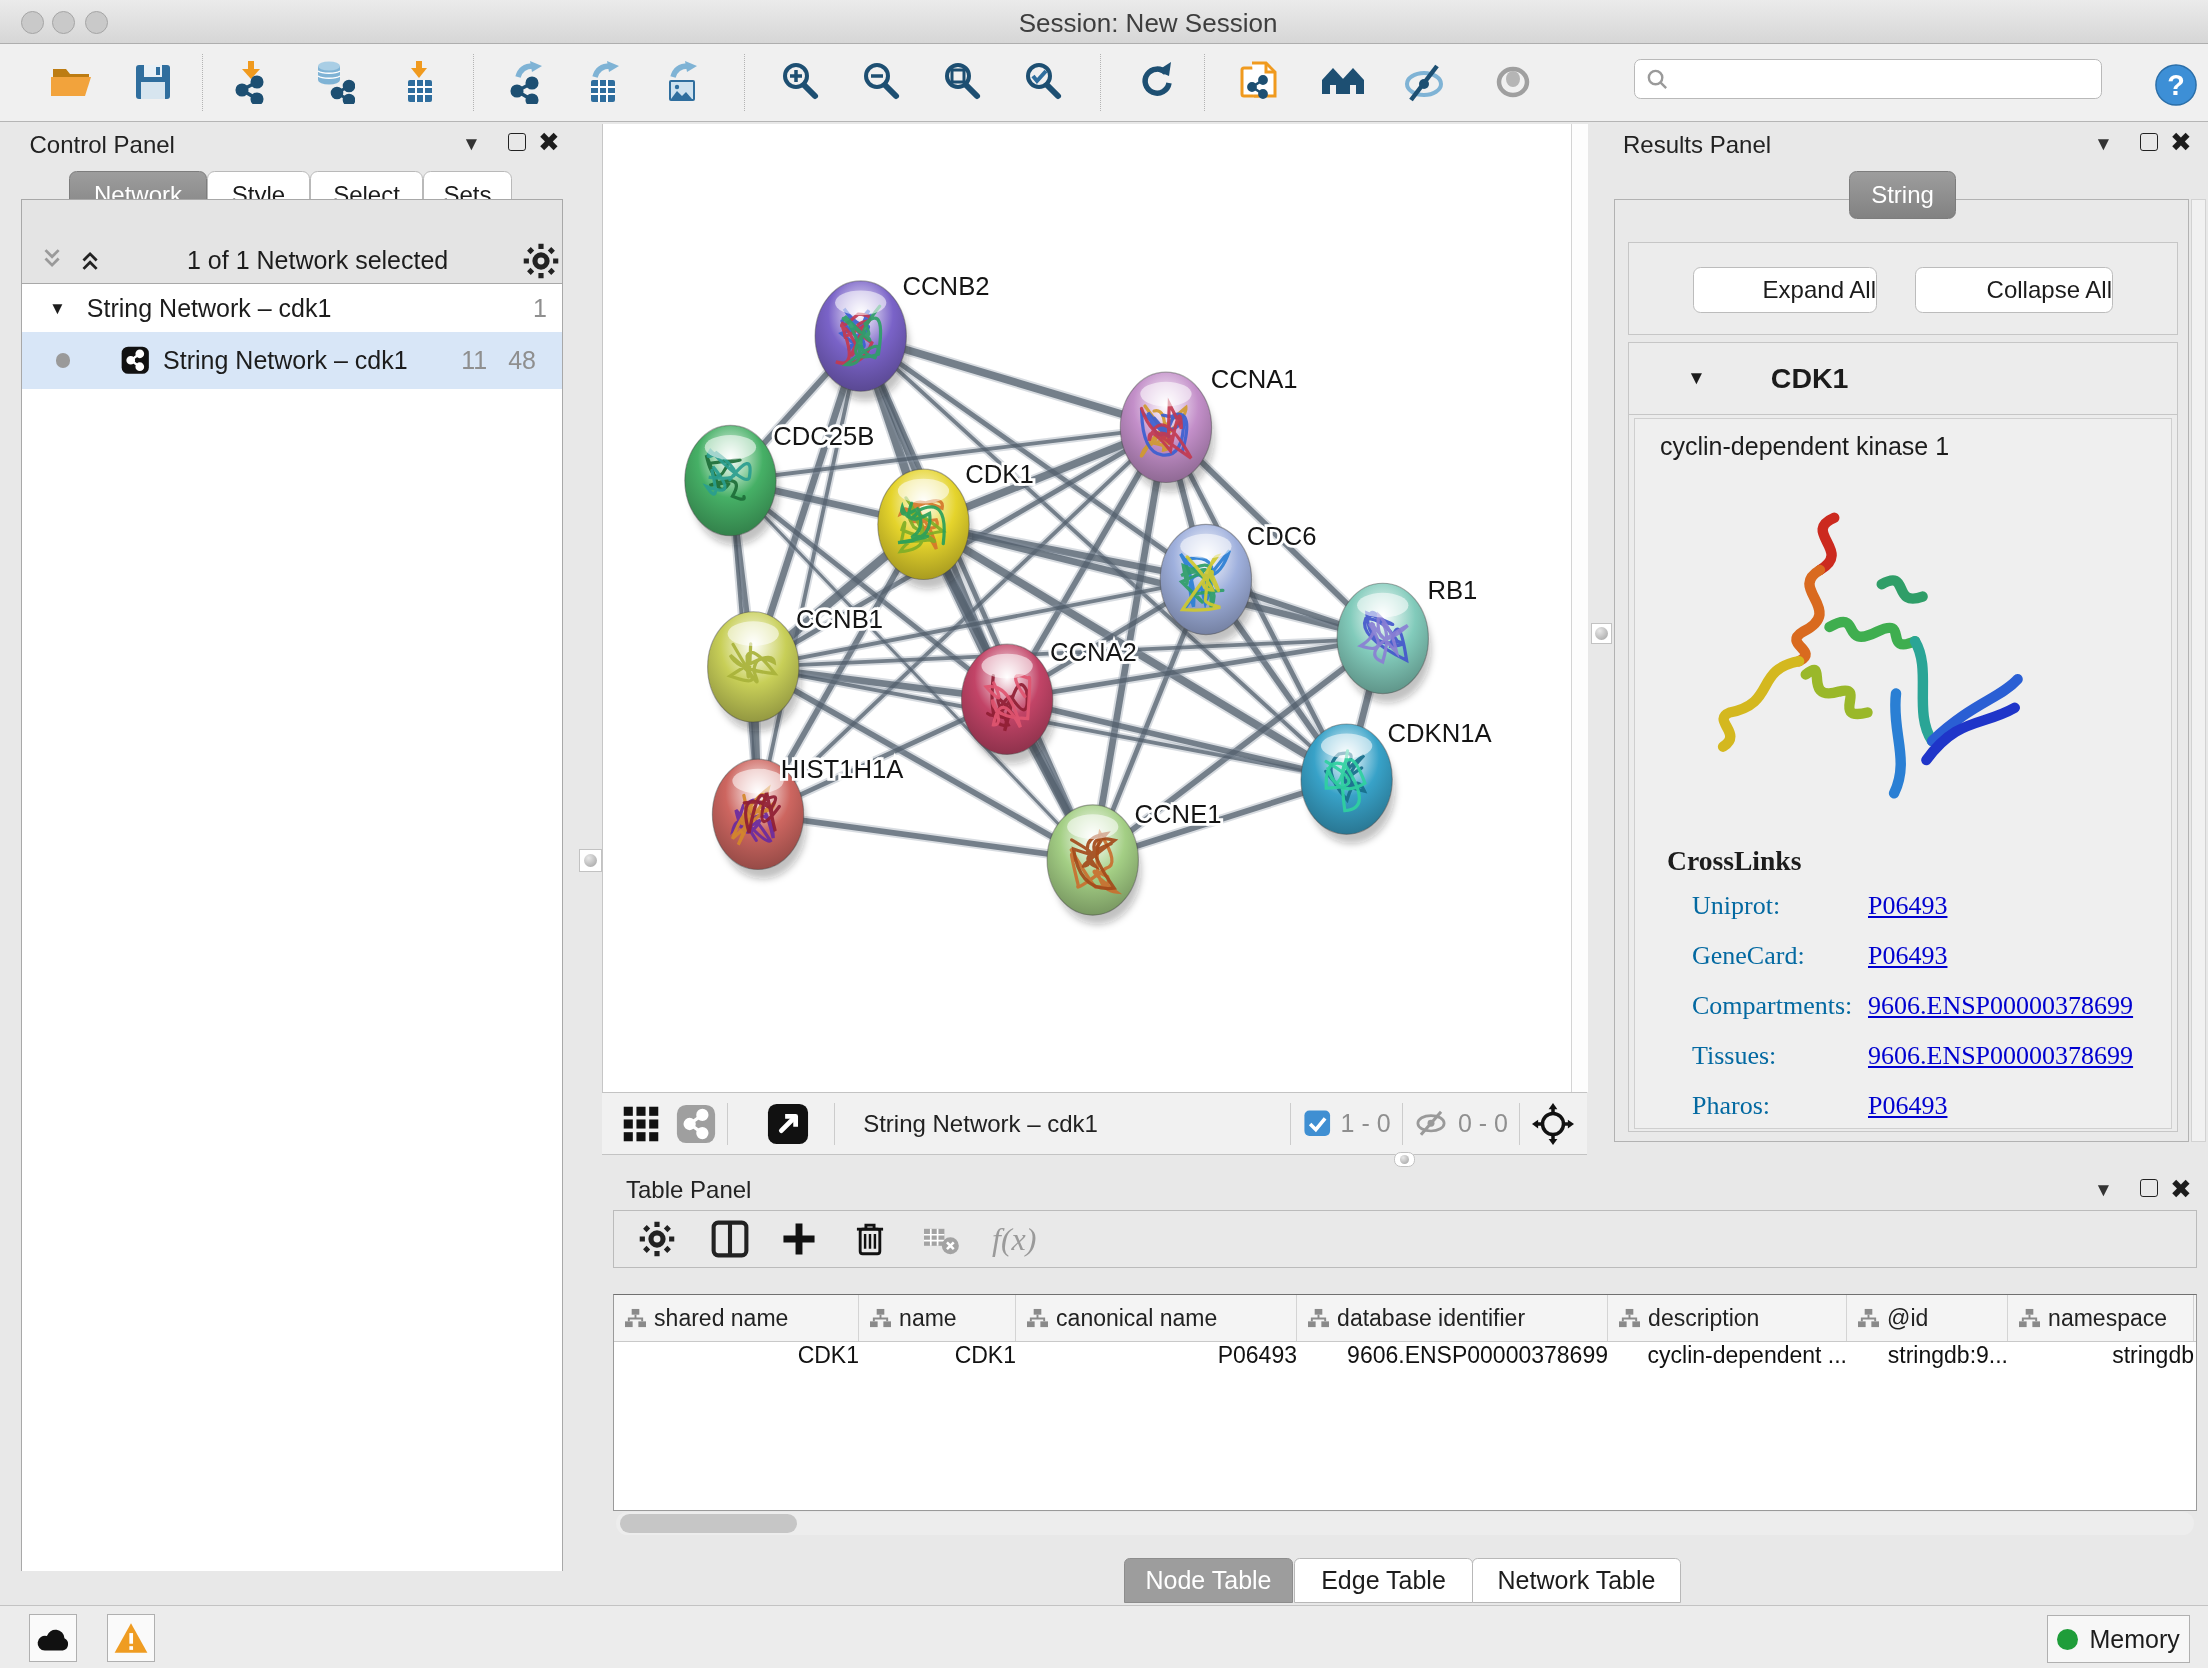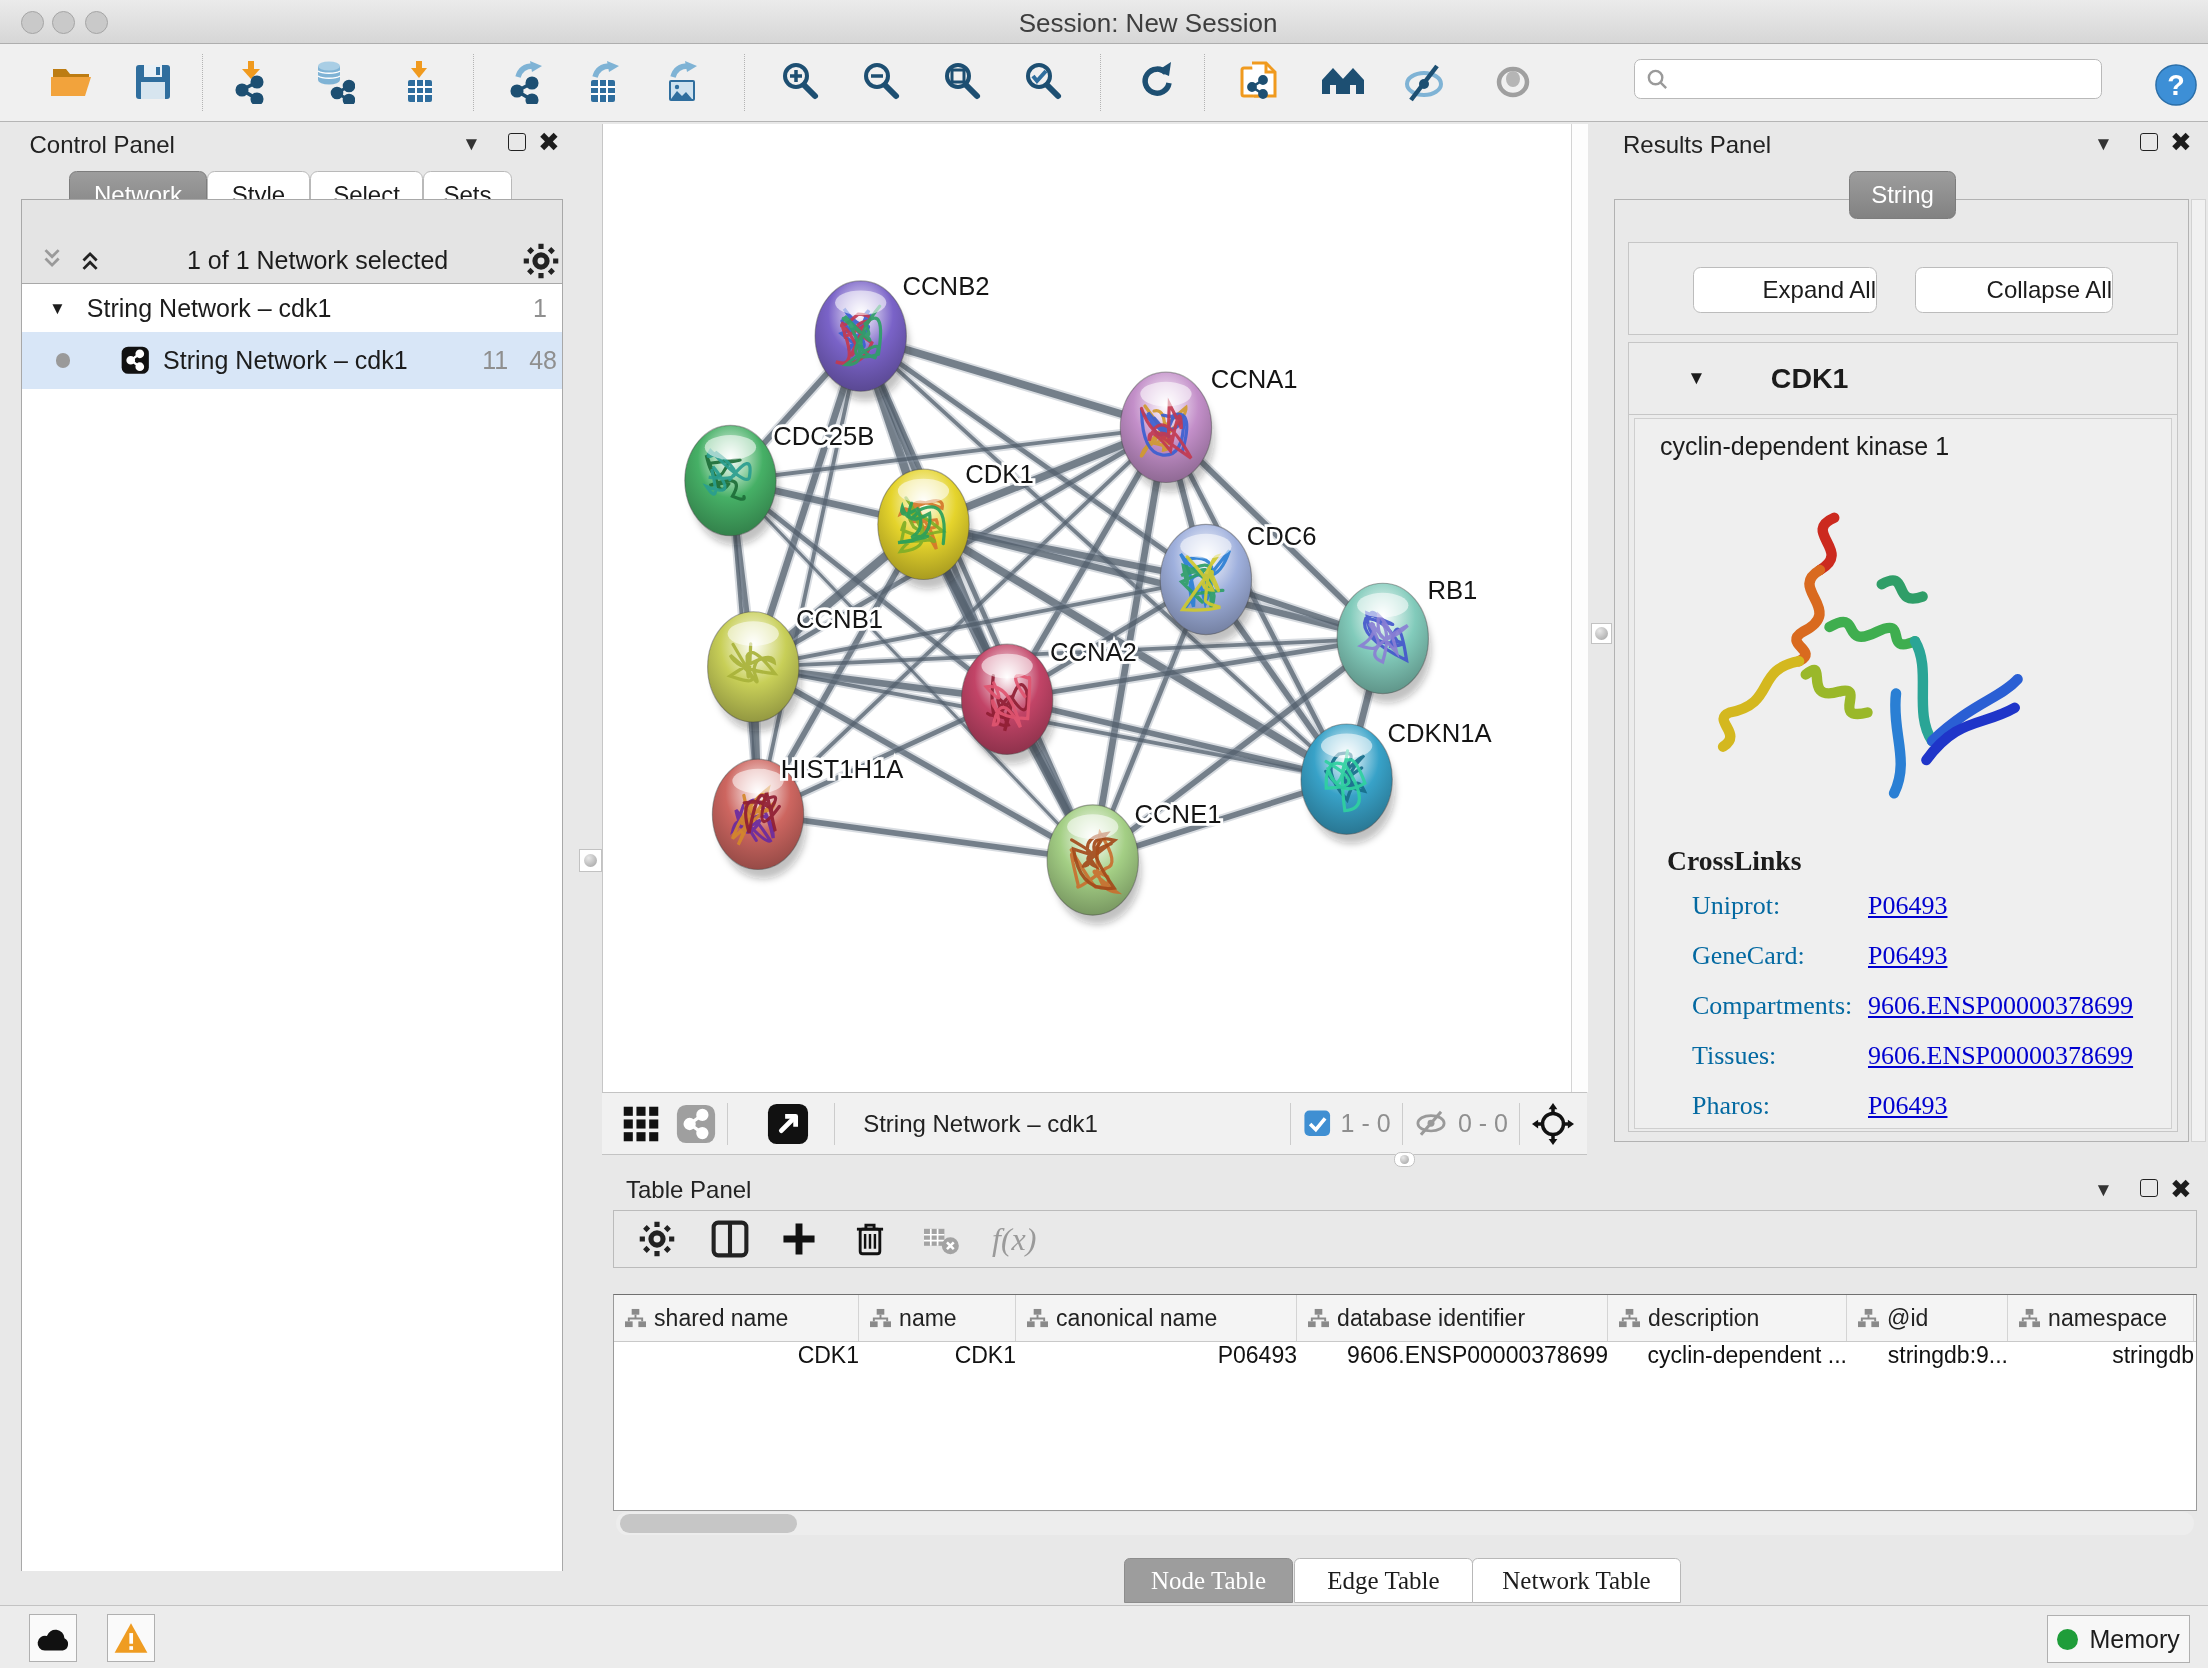--- a/index.html
+++ b/index.html
@@ -56,21 +56,21 @@
   .tp-table{left:613px;top:1294px;width:1584px;height:217px;background:#fff;border:1px solid #9a9a9a;
     border-top:1.9px solid #707070;box-sizing:border-box;overflow:hidden;text-align:right;}
   .th-row{display:flex;height:46px;background:#f4f4f4;border-bottom:1px solid #c9c9c9;}
   .th-cell{display:flex;align-items:center;font-size:23px;color:#222;border-right:1px solid #d4d4d4;
     box-sizing:border-box;padding-left:9.5px;gap:7.6px;overflow:hidden;white-space:nowrap;}
   .td-row{display:flex;height:34px;}
   .td-cell{font-size:23px;color:#111;box-sizing:border-box;padding-left:18px;overflow:hidden;white-space:nowrap;}
   .hscroll{left:616px;top:1512px;width:1578px;height:23px;background:#ededed;border-radius:11.4px;}
   .hthumb{left:620px;top:1514px;width:177px;height:19px;background:#c6c6c6;border-radius:9.5px;}
   .tp-tab{position:absolute;top:1558px;height:45px;border:1px solid #b8b8b8;background:#fff;font-size:25px;
-    display:flex;align-items:center;justify-content:center;cursor:pointer;box-sizing:border-box;border-radius:5.7px 5.7px 0 0;font-family:Liberation Serif, serif;}
+    display:flex;align-items:center;justify-content:center;cursor:pointer;box-sizing:border-box;border-radius:5.7px 5.7px 0 0;}
   .tp-tab.active{background:#9d9d9d;color:#fff;border-color:#8d8d8d;}
   
   .statusbar{left:0;top:1605px;width:2208px;height:63px;background:#ececec;border-top:1px solid #c3c3c3;}
   .sb-btn{top:1614px;width:48px;height:48px;background:#fafafa;border:1.9px solid #b0b0b0;
     display:flex;align-items:center;justify-content:center;cursor:pointer;box-sizing:border-box;}
   .mem-btn{left:2047px;top:1615px;width:143px;height:48px;background:#f7f7f7;border:1.9px solid #b0b0b0;
     display:flex;align-items:center;justify-content:center;gap:11.4px;font-size:25px;box-sizing:border-box;cursor:pointer;}
   .mem-dot{width:21px;height:21px;border-radius:50%;background:#1f9d3a;}
   svg{display:block;}
 </style>
@@ -307,21 +307,21 @@
         <rect x="1" y="1" width="42" height="42" rx="10" fill="#111"></rect>
         <g stroke="#fff" stroke-width="3.5" fill="#fff">
             <path d="M29 12L15 22l14 10" fill="none"></path>
         <circle cx="29" cy="12" r="5"></circle>
             <circle cx="15" cy="22" r="5"></circle>
             <circle cx="29" cy="32" r="5"></circle>
           </g>
       </svg>
       <span style="margin-left:13.3px">String Network – cdk1</span>
       <span class="gray-num" style="margin-left:auto">11</span>
-      <span class="gray-num" style="margin-left:21px;margin-right:5px">48</span>
+      <span class="gray-num" style="margin-left:21px;margin-right:26px">48</span>
     </div>
   </div>
 
   <div class="abs net-canvas">
     <svg id="net-svg" width="969" height="968" viewBox="633 130 1019 1018">
         <defs>
           <filter id="nshadow" x="-50%" y="-50%" width="200%" height="200%">
             <feGaussianBlur stdDeviation="4"></feGaussianBlur>
           </filter>
           <radialGradient id="ng0" cx="50%" cy="30%" r="85%">

